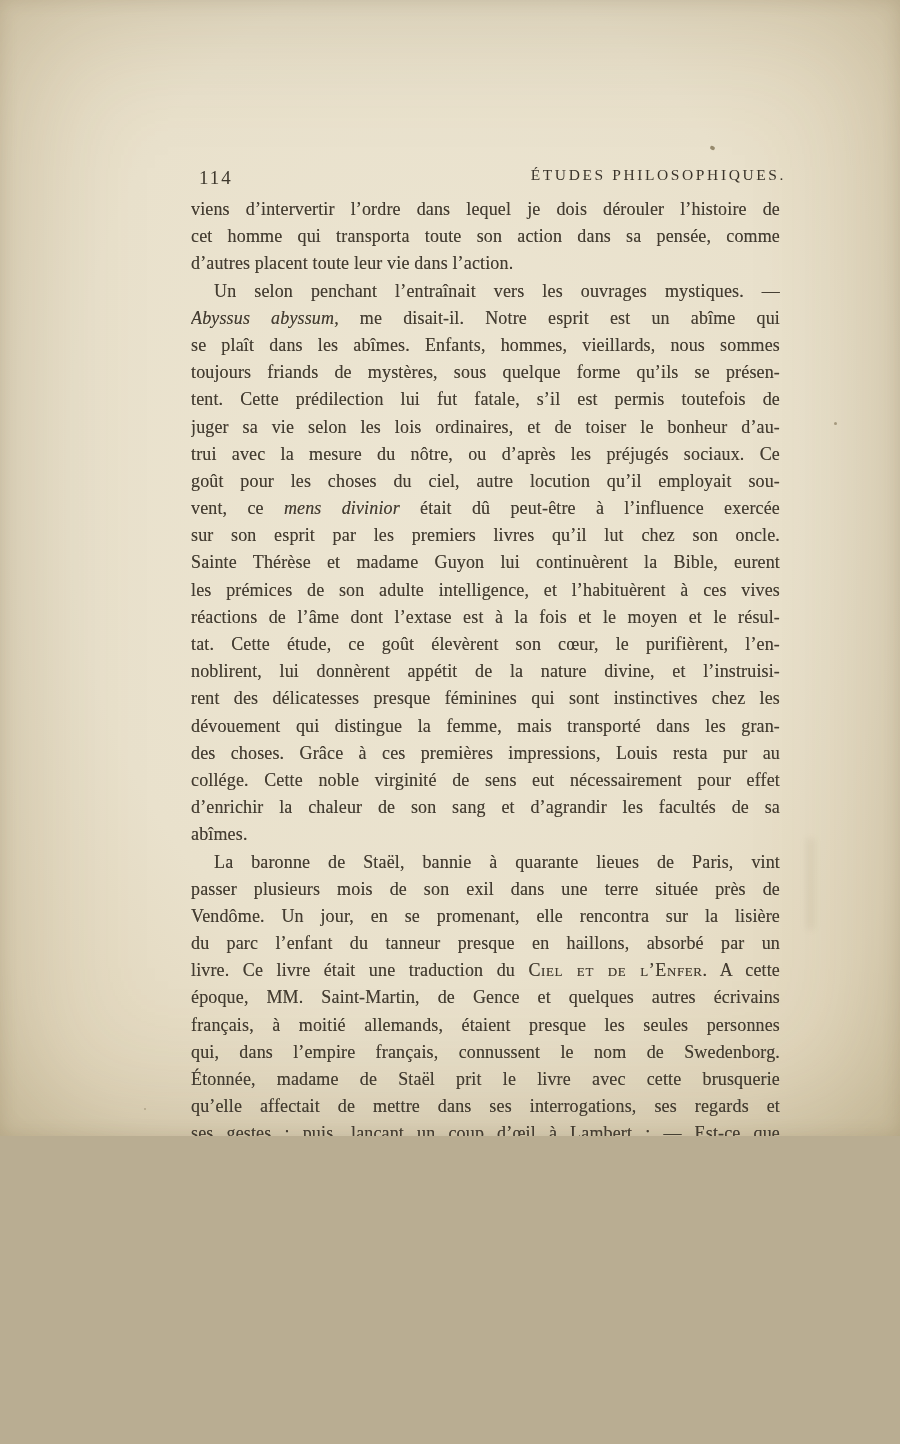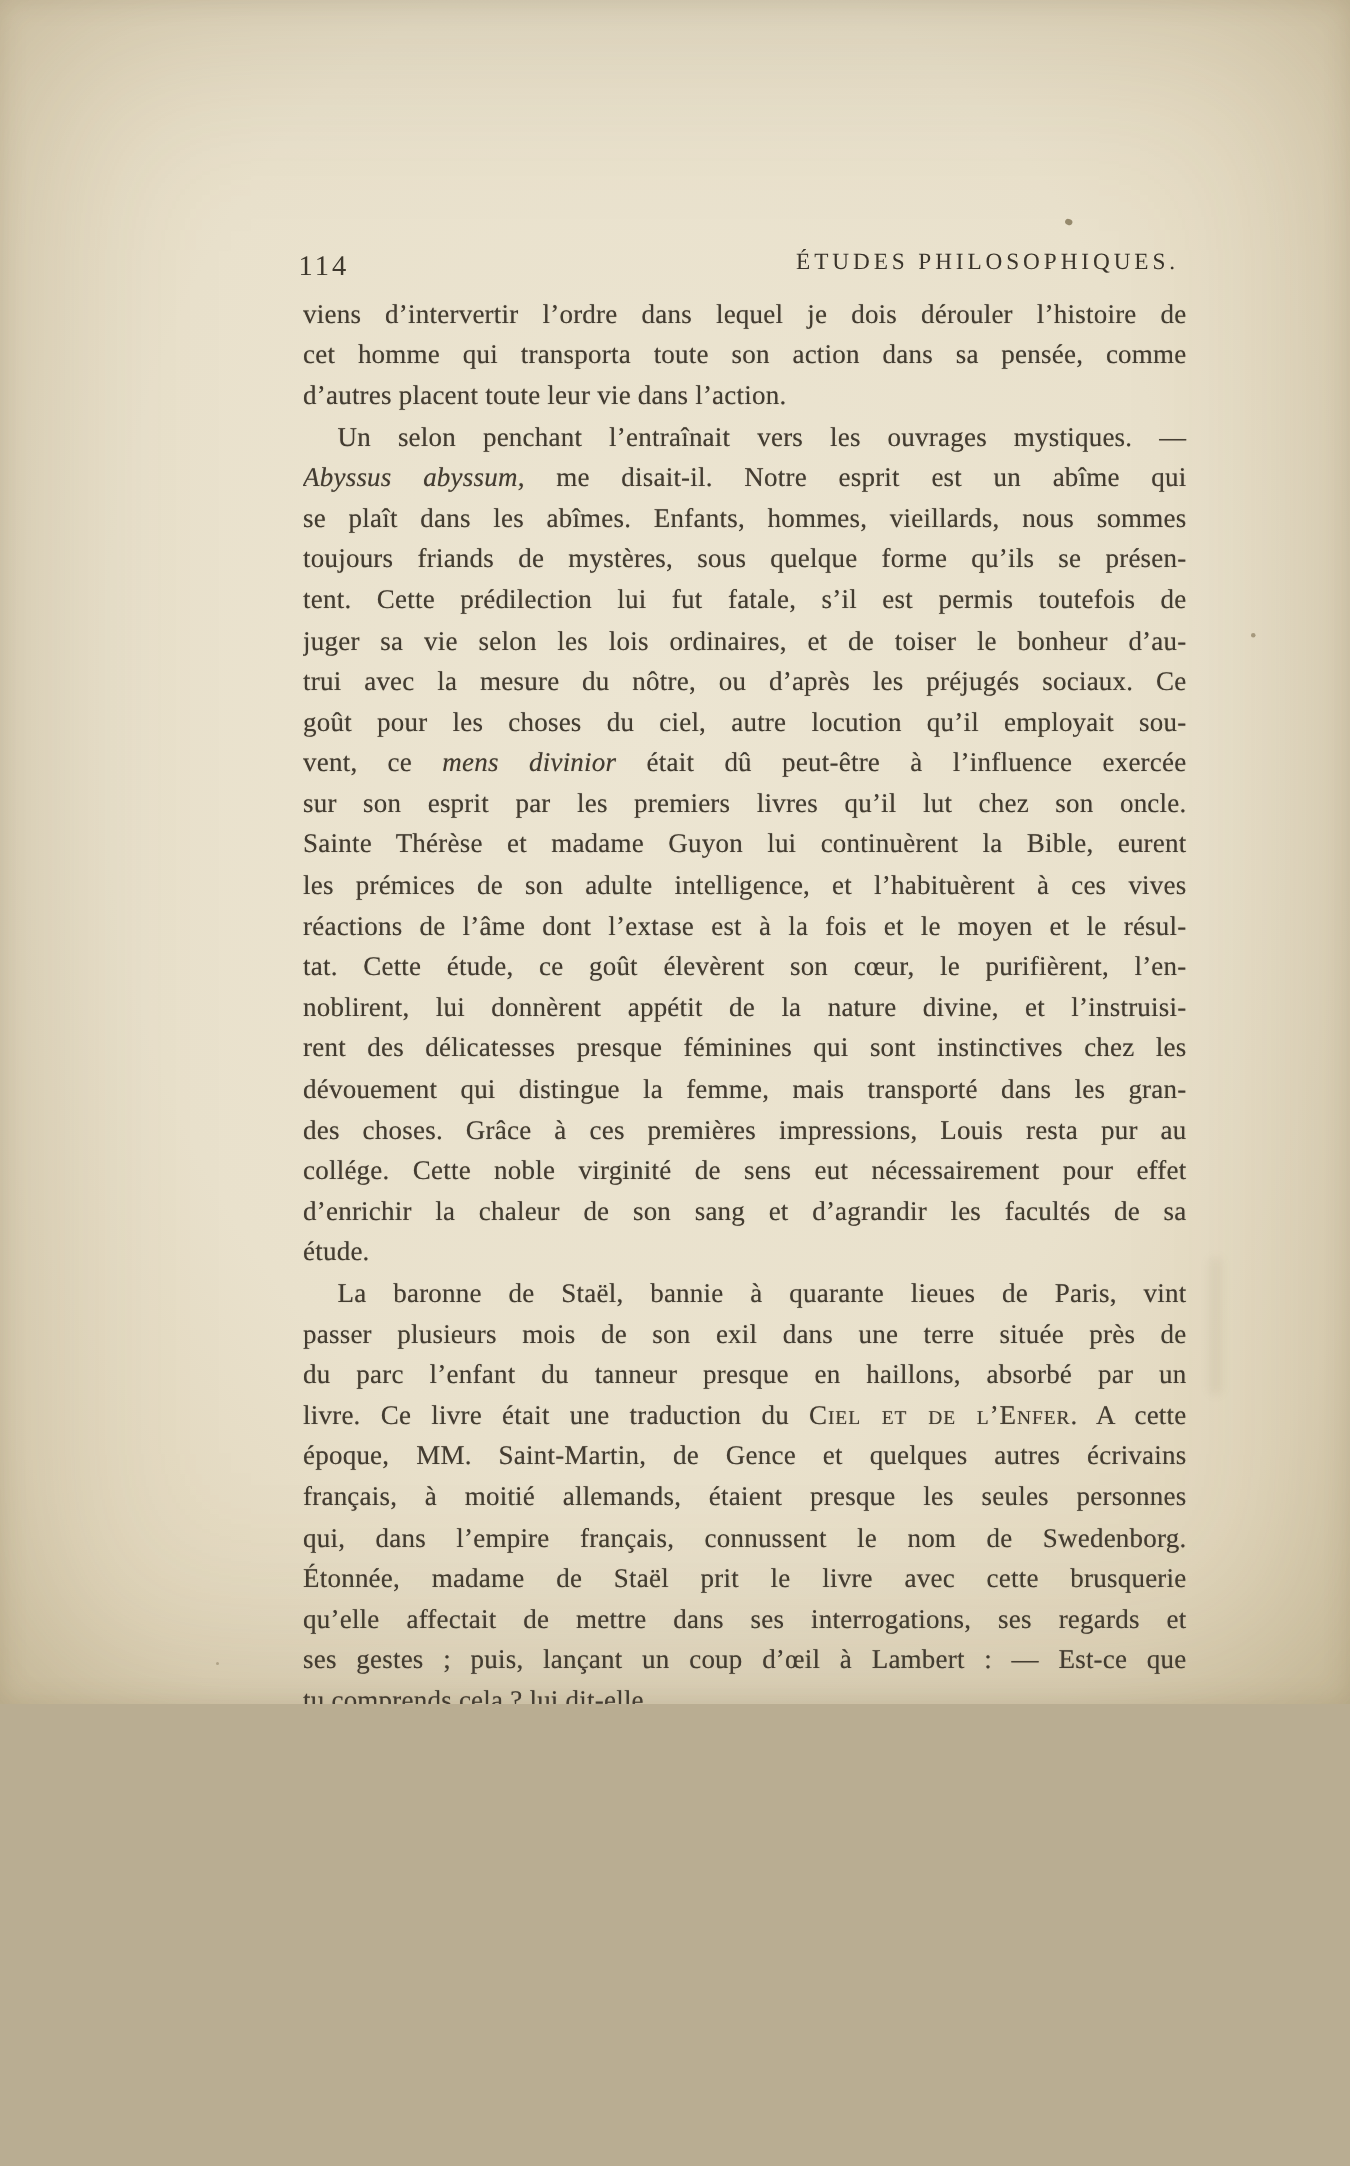--- a/index.html
+++ b/index.html
@@ -10,21 +10,21 @@
     background:
       radial-gradient(ellipse at 48% 42%, #ece5d2 0%, #e9e1cc 55%, #e2d7bd 82%, #d6caab 100%);
     box-shadow: inset 0 0 140px rgba(120,100,60,.28), inset 0 0 18px rgba(110,90,55,.18);
     overflow:hidden;
     font-family:"Liberation Serif","DejaVu Serif",serif;
     color:#433c31;
   }
   .header{position:absolute;top:166px;left:197px;width:589px;height:24px;}
   .pagenum{position:absolute;left:2px;top:1px;font-size:19px;letter-spacing:2px;color:#3e382d;}
   .running-title{display:block;text-align:right;font-size:15.5px;font-weight:normal;letter-spacing:2.6px;color:#3a342b;}
-  .text-block{position:absolute;left:202px;top:196px;width:589px;font-size:18px;}
+  .text-block{position:absolute;left:191px;top:196px;width:589px;font-size:18px;}
   .line{
     height:27.2px;line-height:27.2px;
     text-align:justify;text-align-last:justify;
     white-space:normal;overflow:hidden;
     letter-spacing:.15px;
     text-shadow:0 0 .5px rgba(64,55,42,.55);
   }
   .line.noj{text-align:center;text-align-last:left;}
   .line.ind{text-indent:23px;}
   .line.ind2{text-indent:11px;}
@@ -68,23 +68,24 @@
       <div class="line"><span>Sainte Thérèse et madame Guyon lui continuèrent la Bible, eurent</span></div>
       <div class="line"><span>les prémices de son adulte intelligence, et l’habituèrent à ces vives</span></div>
       <div class="line"><span>réactions de l’âme dont l’extase est à la fois et le moyen et le résul-</span></div>
       <div class="line"><span>tat. Cette étude, ce goût élevèrent son cœur, le purifièrent, l’en-</span></div>
       <div class="line"><span>noblirent, lui donnèrent appétit de la nature divine, et l’instruisi-</span></div>
       <div class="line"><span>rent des délicatesses presque féminines qui sont instinctives chez les</span></div>
       <div class="line"><span>dévouement qui distingue la femme, mais transporté dans les gran-</span></div>
       <div class="line"><span>des choses. Grâce à ces premières impressions, Louis resta pur au</span></div>
       <div class="line"><span>collége. Cette noble virginité de sens eut nécessairement pour effet</span></div>
       <div class="line"><span>d’enrichir la chaleur de son sang et d’agrandir les facultés de sa</span></div>
-      <div class="line noj"><span>étude.</span></div>
+      <div class="line noj"><span>abîmes.</span></div>
       <div class="line ind"><span>La baronne de Staël, bannie à quarante lieues de Paris, vint</span></div>
       <div class="line"><span>passer plusieurs mois de son exil dans une terre située près de</span></div>
+      <div class="line"><span>Vendôme. Un jour, en se promenant, elle rencontra sur la lisière</span></div>
       <div class="line"><span>du parc l’enfant du tanneur presque en haillons, absorbé par un</span></div>
       <div class="line"><span>livre. Ce livre était une traduction du </span><span class="sc">Ciel et de l’Enfer</span><span>. A cette</span></div>
       <div class="line"><span>époque, MM. Saint-Martin, de Gence et quelques autres écrivains</span></div>
       <div class="line"><span>français, à moitié allemands, étaient presque les seules personnes</span></div>
       <div class="line"><span>qui, dans l’empire français, connussent le nom de Swedenborg.</span></div>
       <div class="line"><span>Étonnée, madame de Staël prit le livre avec cette brusquerie</span></div>
       <div class="line"><span>qu’elle affectait de mettre dans ses interrogations, ses regards et</span></div>
       <div class="line"><span>ses gestes ; puis, lançant un coup d’œil à Lambert : — Est-ce que</span></div>
       <div class="line noj"><span>tu comprends cela ? lui dit-elle.</span></div>
       <div class="line noj ind2"><span>— Priez-vous Dieu ? demanda l’enfant.</span></div>

